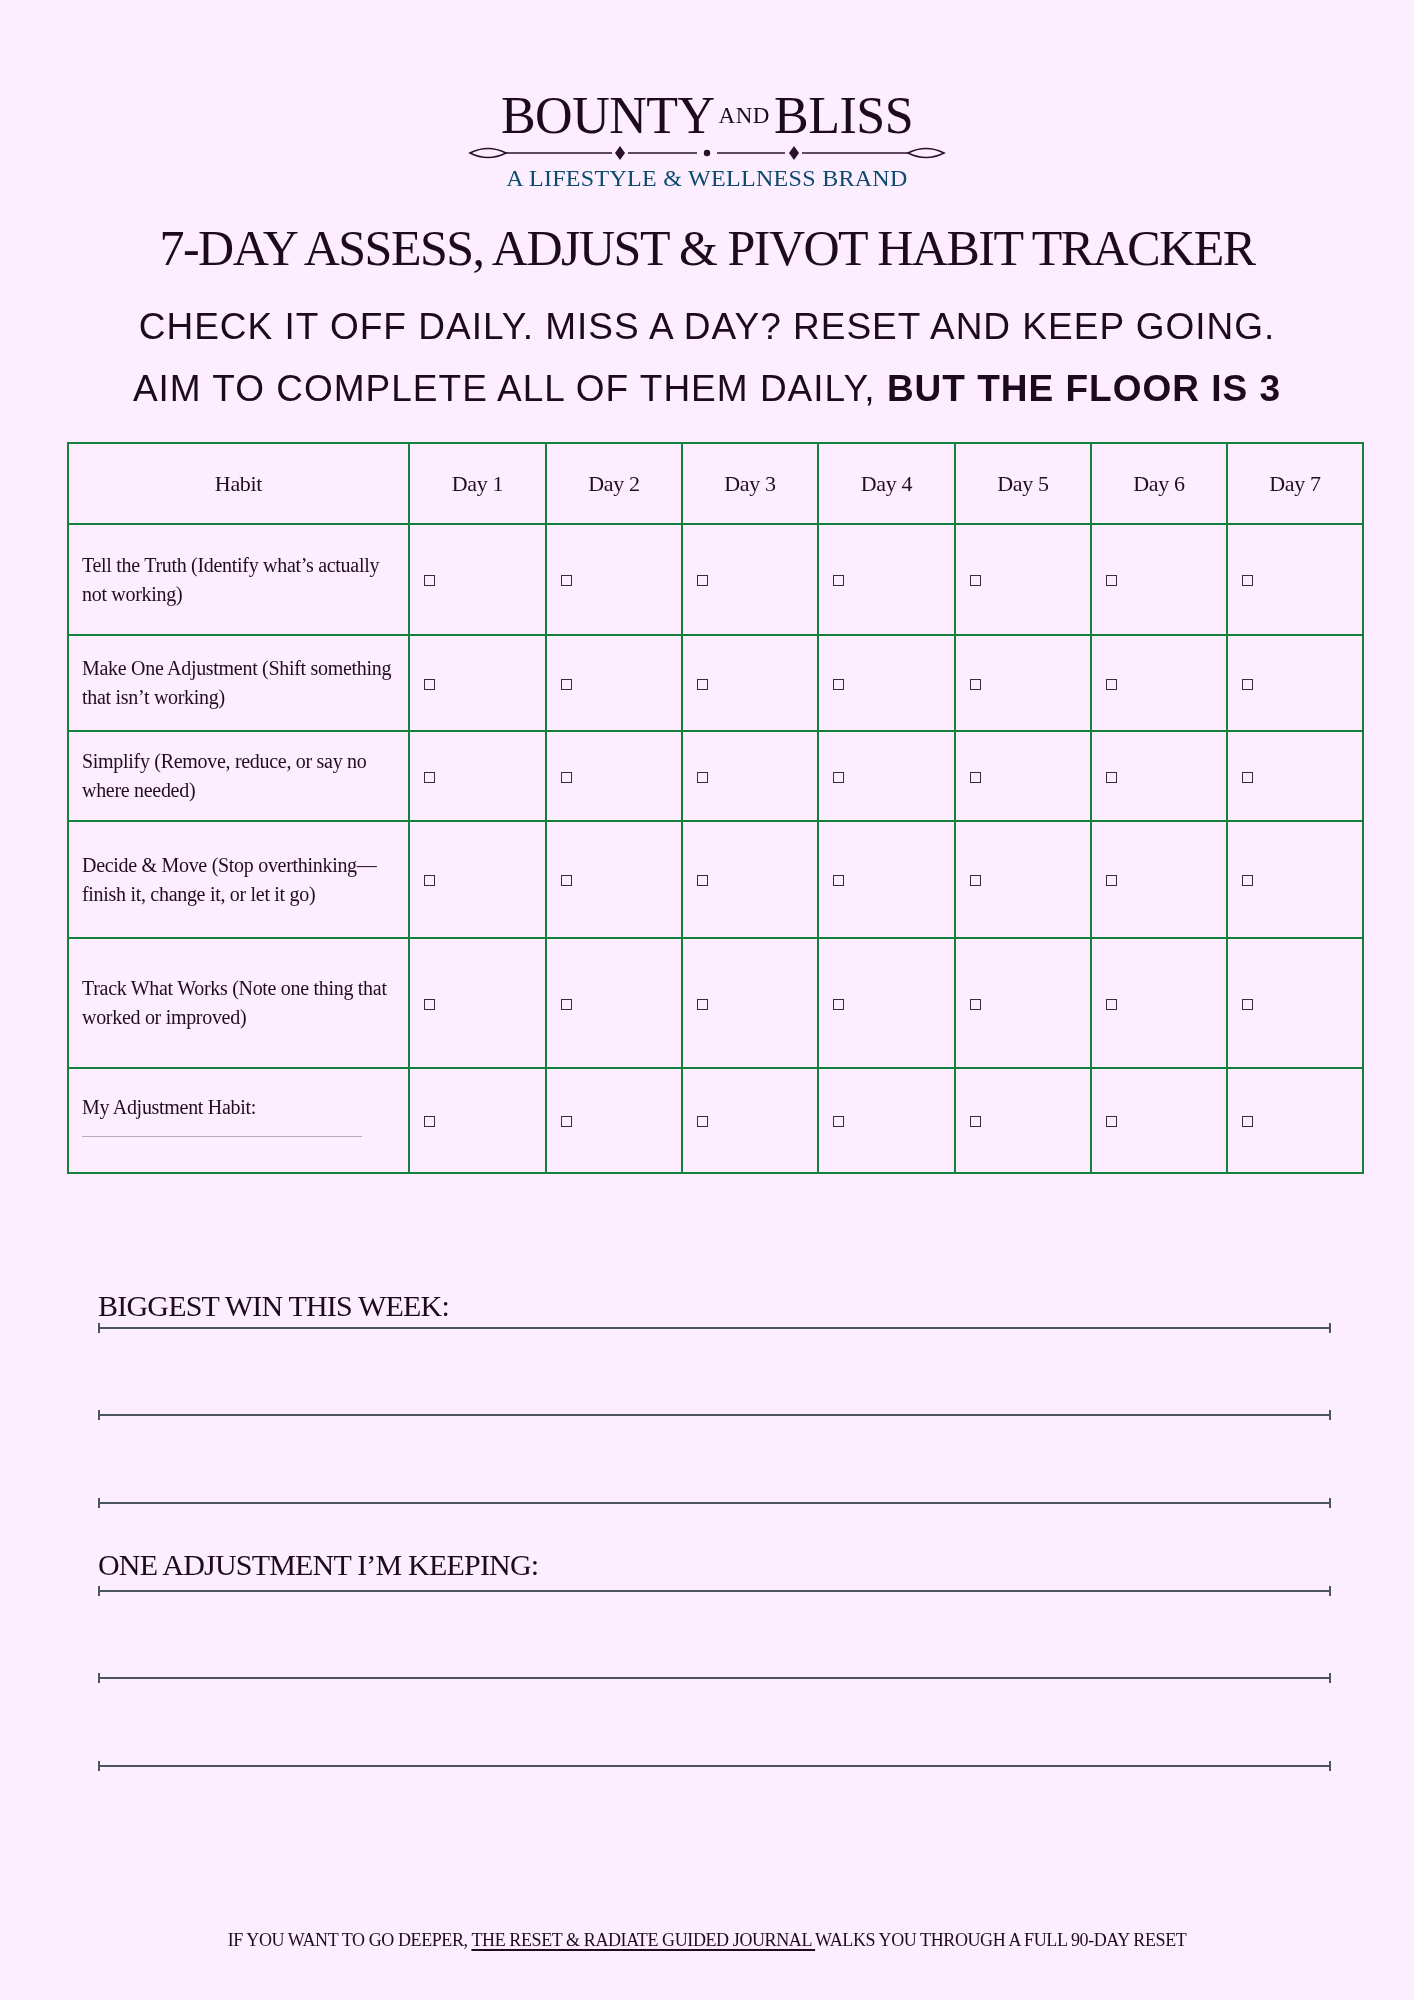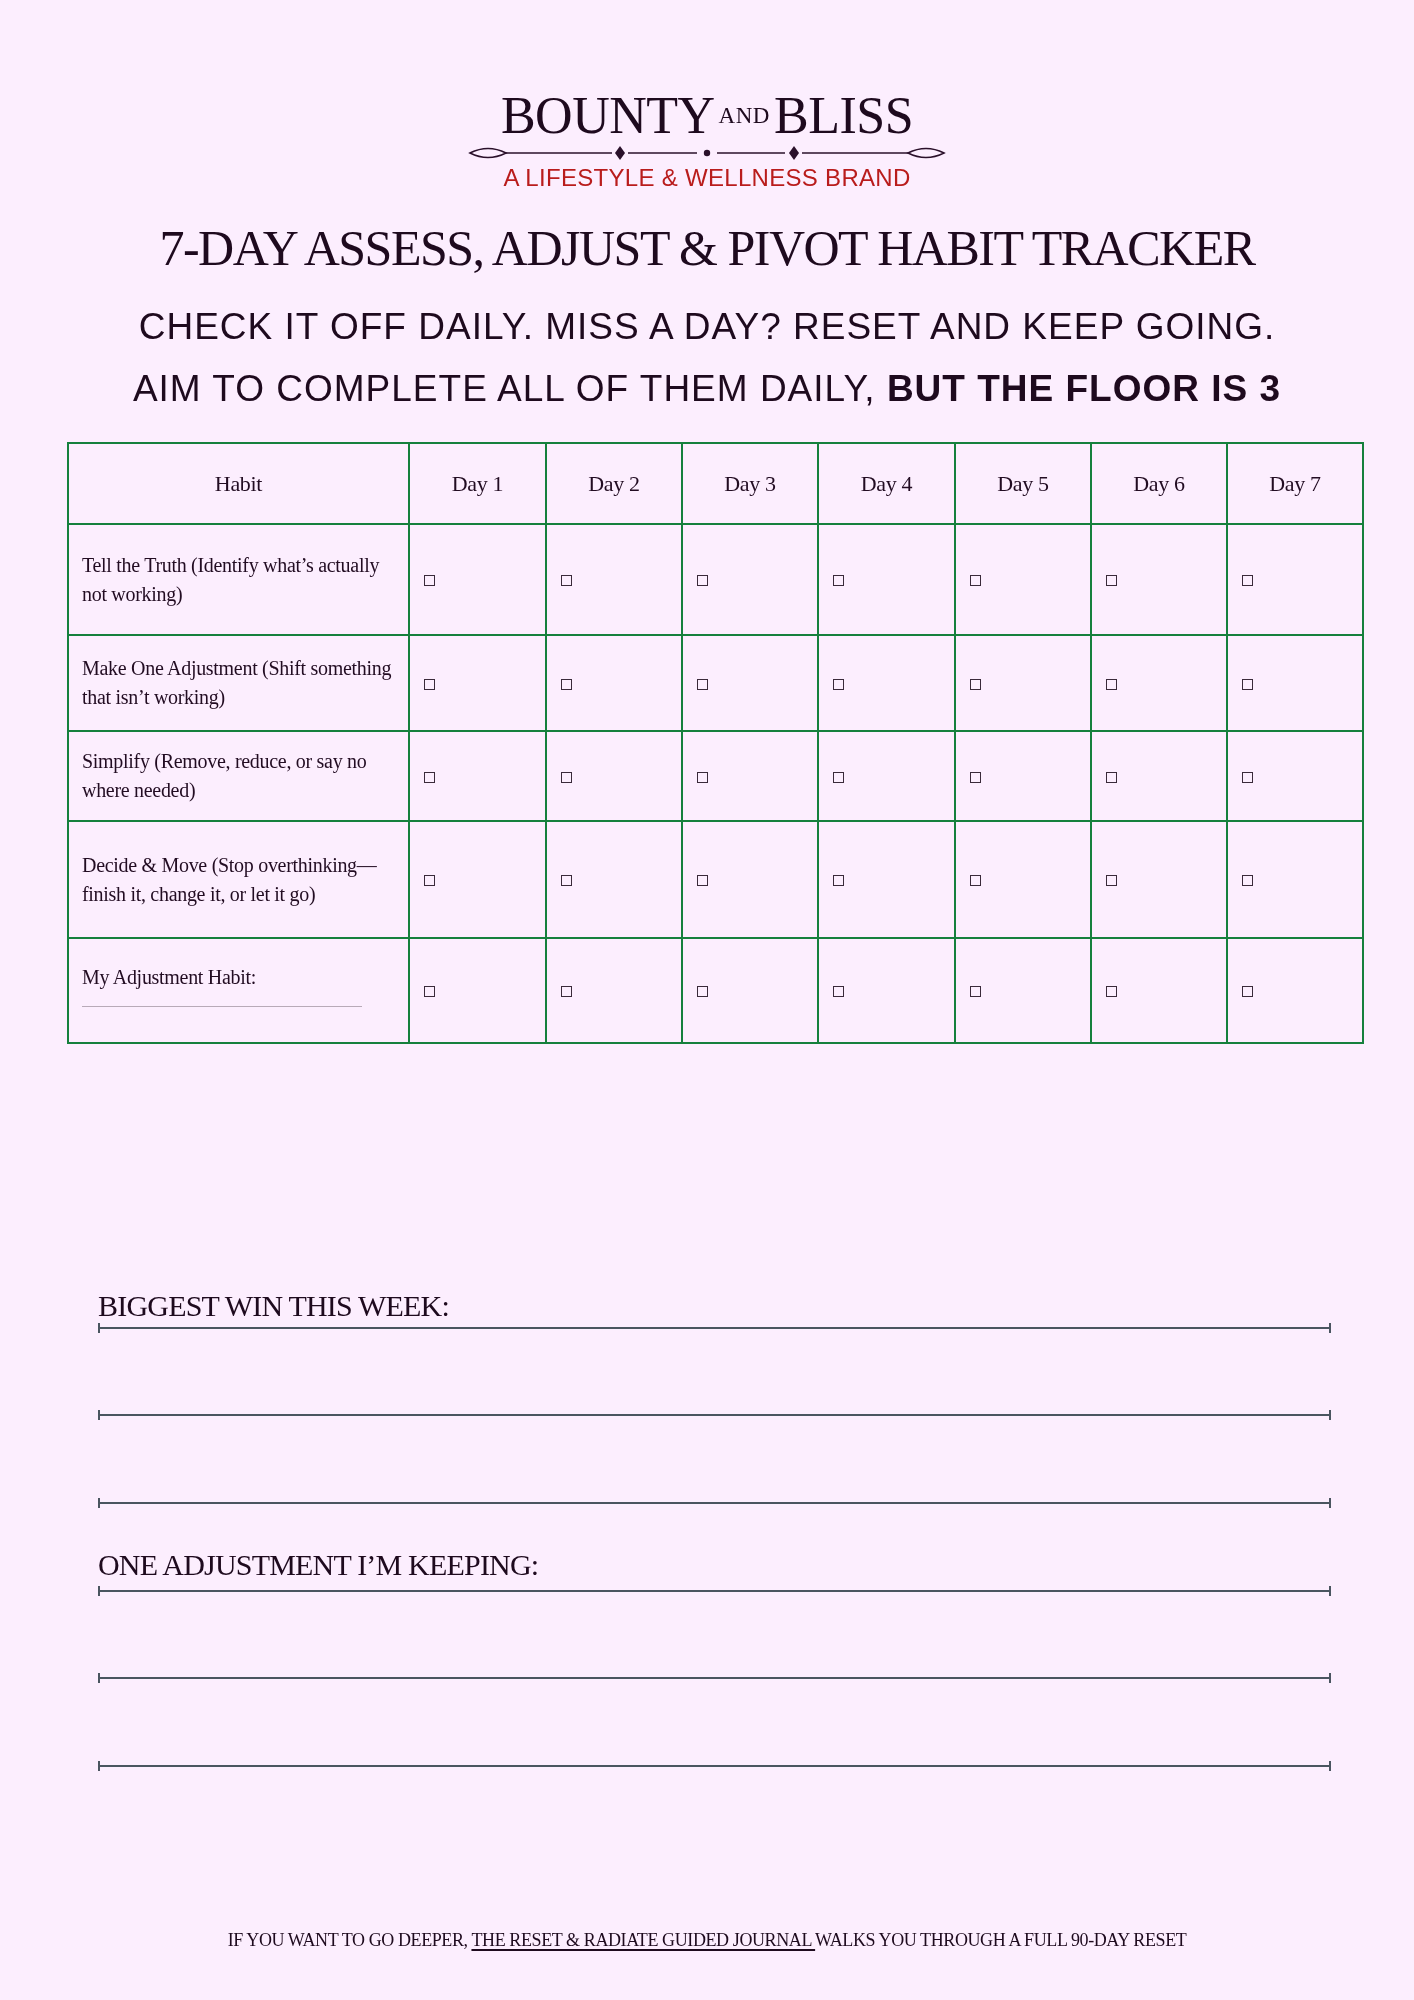--- a/index.html
+++ b/index.html
@@ -9,21 +9,21 @@
   
   .logo-main {
     position: absolute; left: 0; width: 1414px; top: 90px; text-align: center;
     font-family: "Liberation Serif", serif; font-size: 52px; line-height: 52px;
     letter-spacing: -0.5px; color: #1e0a1e; white-space: nowrap;
   }
   .logo-main .and { font-size: 23px; letter-spacing: 0.5px; vertical-align: 10px; margin: 0 4px; }
   .ornament { position: absolute; left: 466px; top: 144px; width: 482px; height: 18px; }
   .logo-tag {
     position: absolute; left: 0; width: 1414px; top: 166px; text-align: center;
-    font-family: Liberation Sans, sans-serif; font-size: 24px; line-height: 24px; color: #b91c1c;
+    font-family: Liberation Serif, serif; font-size: 24px; line-height: 24px; color: #0c4a6e;
     letter-spacing: 0.3px; white-space: nowrap;
   }
 
   .title {
     position: absolute; left: 0; width: 1414px; top: 222px; text-align: center;
     font-family: "Liberation Serif", serif; font-size: 50px; line-height: 52px;
     letter-spacing: -1.5px; color: #1e0a1e; white-space: nowrap;
   }
   .sub {
     position: absolute; left: 0; width: 1414px; text-align: center;
@@ -163,20 +163,30 @@
     <tr style="height:117px">
       <td class="habit">Decide &amp; Move (Stop overthinking—finish it, change it, or let it go)</td>
       <td class="box"><span class="cb"></span></td>
       <td class="box"><span class="cb"></span></td>
       <td class="box"><span class="cb"></span></td>
       <td class="box"><span class="cb"></span></td>
       <td class="box"><span class="cb"></span></td>
       <td class="box"><span class="cb"></span></td>
       <td class="box"><span class="cb"></span></td>
     </tr>
+    <tr style="height:130px">
+      <td class="habit">Track What Works (Note one thing that worked or improved)</td>
+      <td class="box"><span class="cb"></span></td>
+      <td class="box"><span class="cb"></span></td>
+      <td class="box"><span class="cb"></span></td>
+      <td class="box"><span class="cb"></span></td>
+      <td class="box"><span class="cb"></span></td>
+      <td class="box"><span class="cb"></span></td>
+      <td class="box"><span class="cb"></span></td>
+    </tr>
     <tr style="height:105px">
       <td class="habit habit-custom">
         <span class="lbl">My Adjustment Habit:</span>
         <span class="habit-blank"></span>
       </td>
       <td class="box"><span class="cb"></span></td>
       <td class="box"><span class="cb"></span></td>
       <td class="box"><span class="cb"></span></td>
       <td class="box"><span class="cb"></span></td>
       <td class="box"><span class="cb"></span></td>

